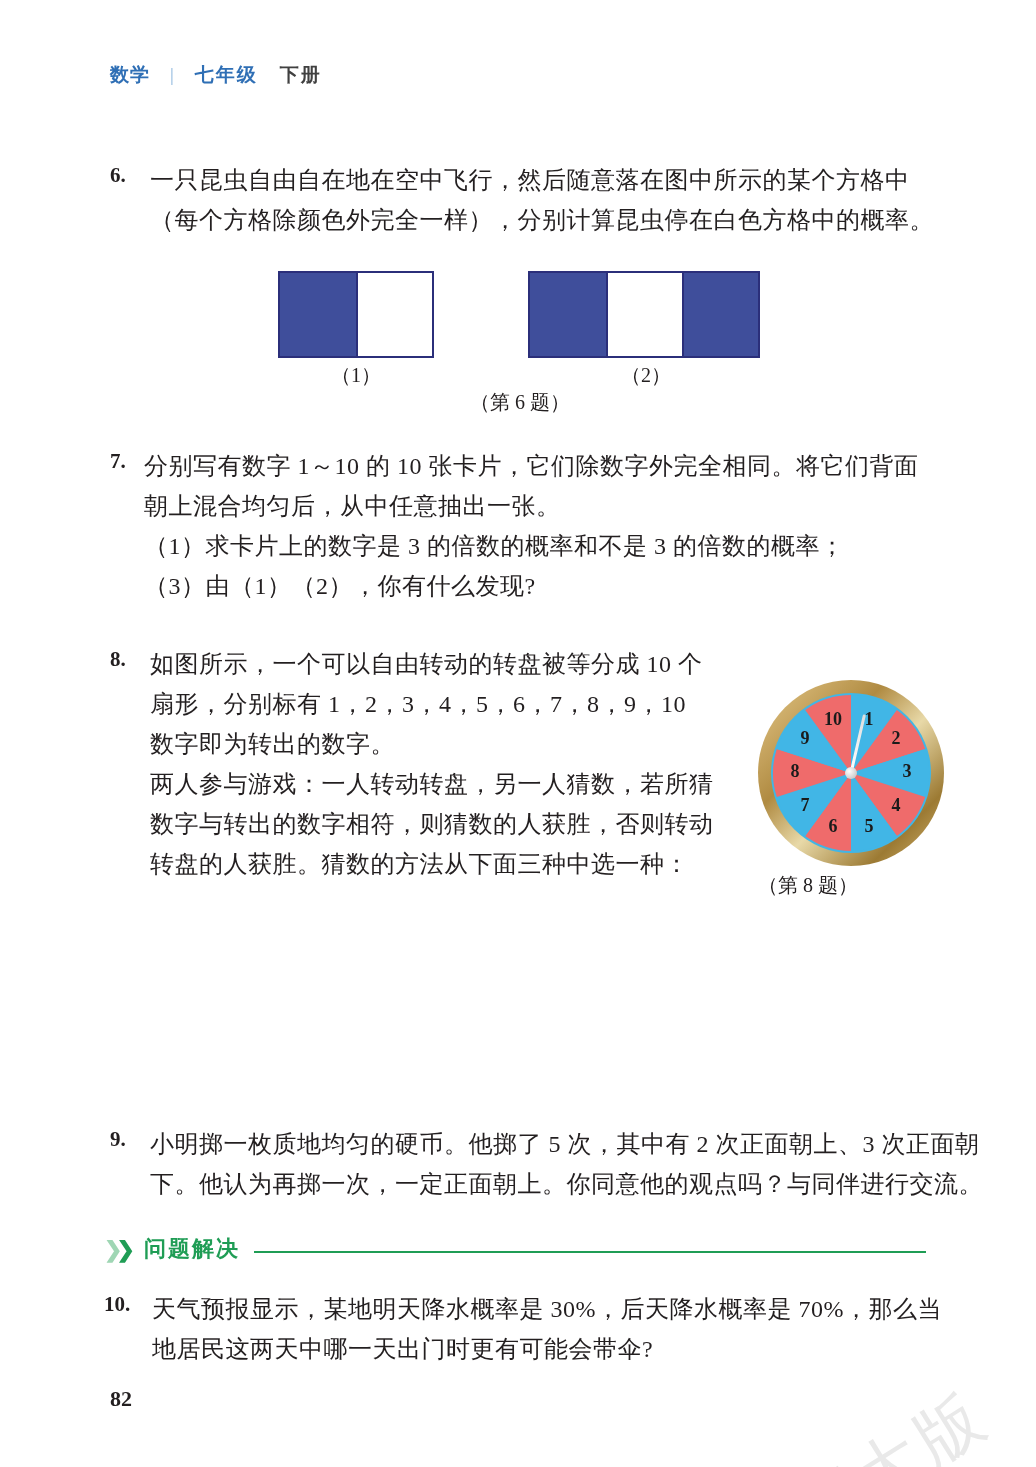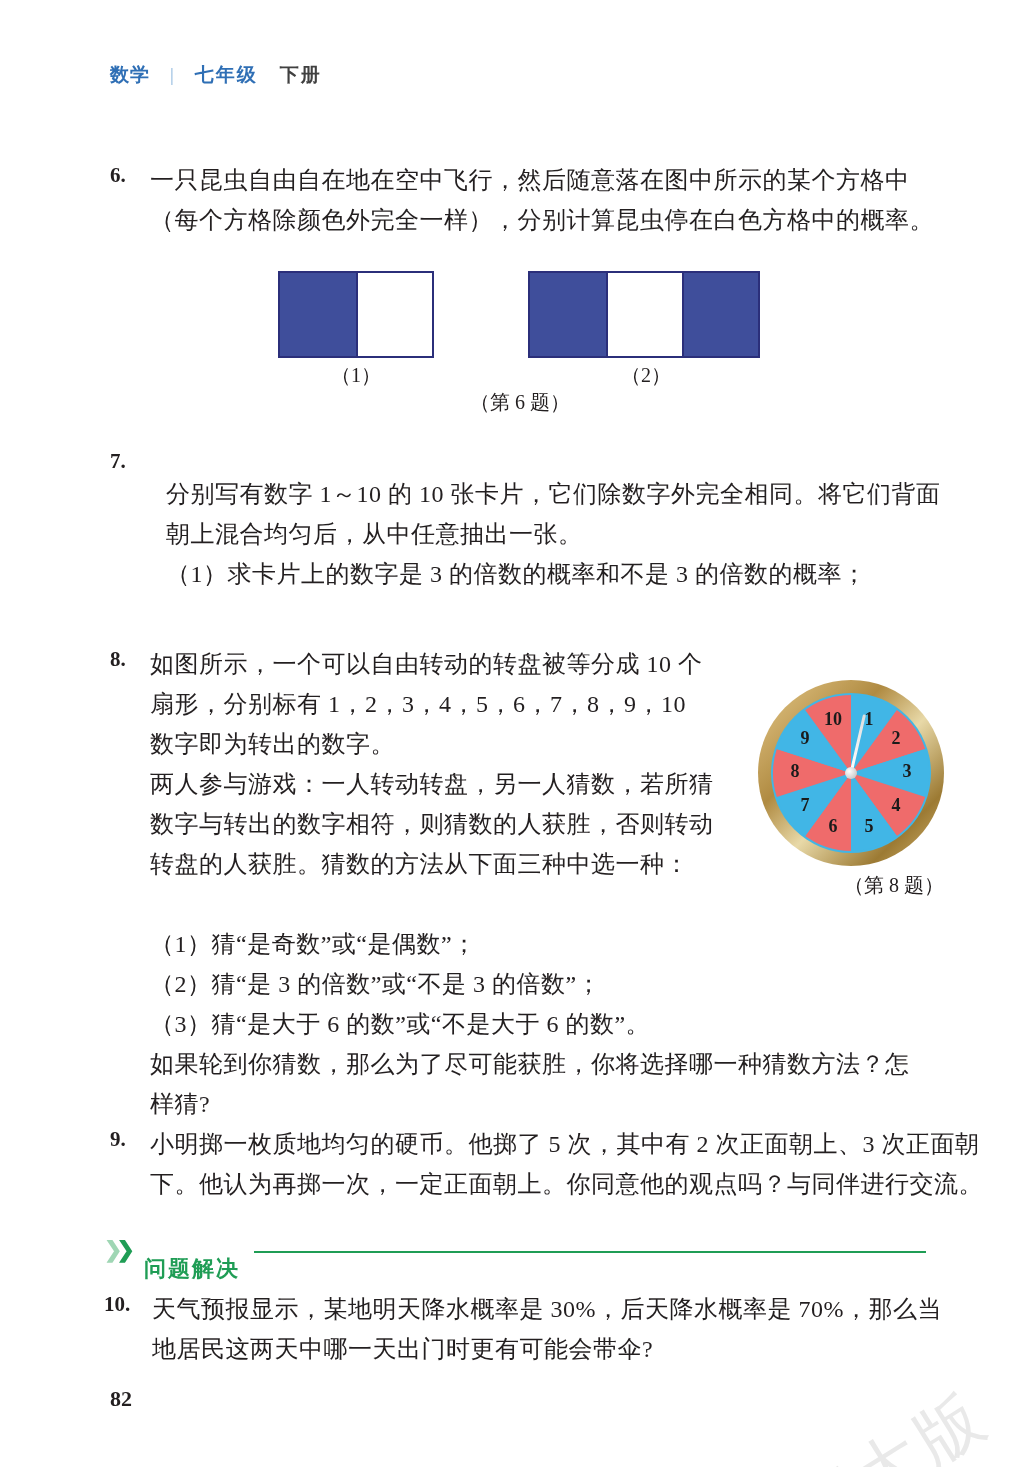--- a/index.html
+++ b/index.html
@@ -148,21 +148,21 @@
     margin-left: -6px;
     margin-top: -6px;
     border-radius: 50%;
     background: radial-gradient(circle at 35% 35%, #ffffff, #b9b9b9);
   }
   .spinner-caption {
     position: absolute;
     left: 758px;
     top: 872px;
     width: 186px;
-    text-align: right;
+    text-align: left;
     font-size: 20px;
   }
 
   
   .section-head {
     position: absolute;
     left: 104px;
     top: 1234px;
     width: 822px;
     height: 34px;
@@ -181,21 +181,20 @@
   .section-title {
     position: absolute;
     left: 40px;
     top: 0px;
     font-size: 22px;
     color: #1f9d55;
     font-weight: bold;
     letter-spacing: 2px;
     background: #fff;
     padding-right: 10px;
-    margin-top: 20px;
   }
   .section-rule {
     position: absolute;
     left: 150px;
     top: 17px;
     right: 0;
     height: 2px;
     background: #1f9d55;
   }
 
@@ -250,41 +249,35 @@
   <div class="grid" style="left:528px; top:271px;">
     <div class="cell blue"></div>
     <div class="cell white"></div>
     <div class="cell blue"></div>
   </div>
   <div class="figlabel" style="left:528px; top:362px; width:236px;">（2）</div>
 
   <div class="figlabel" style="left:370px; top:389px; width:300px;">（第 6 题）</div>
 
   <div class="num" style="left:110px; top:449px;">7.</div>
-  <div class="prob" style="left:166px; top:446px; width:790px;margin-top:28px;">
+  <div class="prob" style="left:144px; top:446px; width:790px;">
     <div class="line">分别写有数字 1～10 的 10 张卡片，它们除数字外完全相同。将它们背面</div>
     <div class="line">朝上混合均匀后，从中任意抽出一张。</div>
     <div class="line">（1）求卡片上的数字是 3 的倍数的概率和不是 3 的倍数的概率；</div>
+    <div class="line">（3）由（1）（2），你有什么发现?</div>
   </div>
 
   <div class="num" style="left:110px; top:647px;">8.</div>
   <div class="prob" style="left:150px; top:644px; width:600px;">
     <div class="line">如图所示，一个可以自由转动的转盘被等分成 10 个</div>
     <div class="line">扇形，分别标有 1，2，3，4，5，6，7，8，9，10</div>
     <div class="line">数字即为转出的数字。</div>
     <div class="line">两人参与游戏：一人转动转盘，另一人猜数，若所猜</div>
     <div class="line">数字与转出的数字相符，则猜数的人获胜，否则转动</div>
     <div class="line">转盘的人获胜。猜数的方法从下面三种中选一种：</div>
-  </div>
-  <div class="prob" style="left:150px; top:924px; width:790px;">
-    <div class="line">（1）猜“是奇数”或“是偶数”；</div>
-    <div class="line">（2）猜“是 3 的倍数”或“不是 3 的倍数”；</div>
-    <div class="line">（3）猜“是大于 6 的数”或“不是大于 6 的数”。</div>
-    <div class="line">如果轮到你猜数，那么为了尽可能获胜，你将选择哪一种猜数方法？怎</div>
-    <div class="line">样猜?</div>
   </div>
 
   <div class="spinner-wrap">
     <div class="spinner-outer"></div>
     <div class="spinner-inner">
       <svg width="160" height="160" viewBox="0 0 160 160">
         <g transform="translate(80,80)">
           <path d="M0 0 L0 -78 A78 78 0 0 1 45.83 -63.1 Z" fill="#41b6e6"></path>
           <path d="M0 0 L45.83 -63.1 A78 78 0 0 1 74.18 -24.1 Z" fill="#ef6b6b"></path>
           <path d="M0 0 L74.18 -24.1 A78 78 0 0 1 74.18 24.1 Z" fill="#41b6e6"></path>

